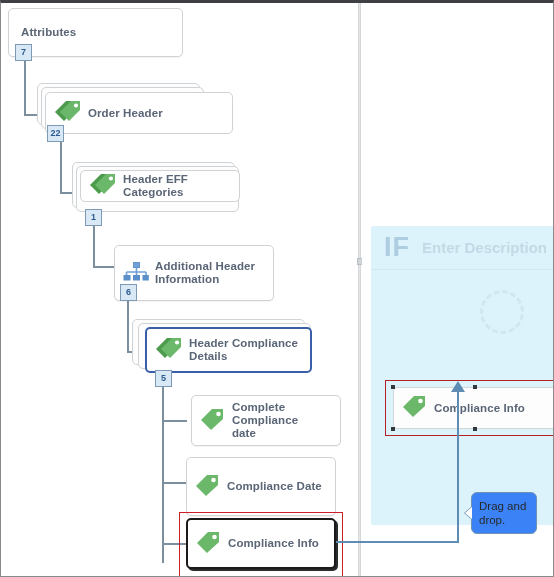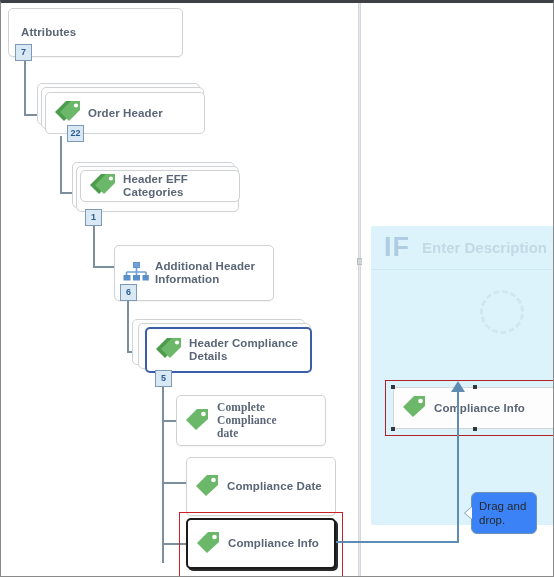--- a/index.html
+++ b/index.html
@@ -237,36 +237,36 @@
     <div class="conn h" style="left:161px; top:479px; width:25px;"></div>
     <div class="conn h" style="left:161px; top:540px; width:25px;"></div>
 
     <div class="node plain no-icon" style="left:7px; top:5px; width:175px; height:49px;">
       <span class="node-label">Attributes</span>
     </div>
     <div class="badge" style="left:14px; top:41px;">7</div>
 
     <div class="stack-l2" style="left:36px; top:80px; width:163px; height:42px;"></div>
     <div class="stack-l1" style="left:40px; top:84px; width:163px; height:42px;"></div>
-    <div class="node" style="left:44px; top:89px; width:160px; height:42px;">
+    <div class="node" style="left:44px; top:89px; width:188px; height:42px;">
       <span class="icn">
         <svg width="28" height="24" viewBox="0 0 28 24">
           <g transform="translate(1,2)">
             <path d="M11 0 L20 0 L20 9 L9 20 L0 11 Z" fill="#4d9b4c"></path>
             <circle cx="16" cy="4.5" r="2" fill="#ffffff"></circle>
           </g>
           <g transform="translate(6,2)">
             <path d="M11 0 L20 0 L20 9 L9 20 L0 11 Z" fill="#6cb86a"></path>
             <circle cx="16" cy="4.5" r="2.1" fill="#ffffff"></circle>
           </g>
         </svg>
       </span>
       <span class="node-label">Order Header</span>
     </div>
-    <div class="badge" style="left:66px; top:122px;">22</div>
+    <div class="badge" style="left:46px; top:122px;">22</div>
 
     <div class="stack-l2" style="left:71px; top:159px; width:163px; height:46px;"></div>
     <div class="stack-l1" style="left:75px; top:163px; width:163px; height:46px;"></div>
     <div class="node" style="left:79px; top:167px; width:160px; height:32px;">
       <span class="icn">
         <svg width="28" height="24" viewBox="0 0 28 24">
           <g transform="translate(1,2)">
             <path d="M11 0 L20 0 L20 9 L9 20 L0 11 Z" fill="#4d9b4c"></path>
             <circle cx="16" cy="4.5" r="2" fill="#ffffff"></circle>
           </g>
@@ -310,21 +310,21 @@
             <path d="M11 0 L20 0 L20 9 L9 20 L0 11 Z" fill="#6cb86a"></path>
             <circle cx="16" cy="4.5" r="2.1" fill="#ffffff"></circle>
           </g>
         </svg>
       </span>
       <span class="node-label">Header Compliance
 Details</span>
     </div>
     <div class="badge" style="left:154px; top:367px;">5</div>
 
-    <div class="node plain" style="left:175px; top:392px; width:150px; height:51px;font-family:Liberation Serif, serif;">
+    <div class="node plain" style="left:190px; top:392px; width:150px; height:51px;">
       <span class="icn">
         <svg width="26" height="24" viewBox="0 0 26 24">
           <path d="M12 2 L23 2 L23 12 L11 23 L1 13 Z" fill="#6cb86a"></path>
           <circle cx="18.5" cy="7" r="2.3" fill="#ffffff"></circle>
         </svg>
       </span>
       <span class="node-label">Complete Compliance
 date</span>
     </div>
 

